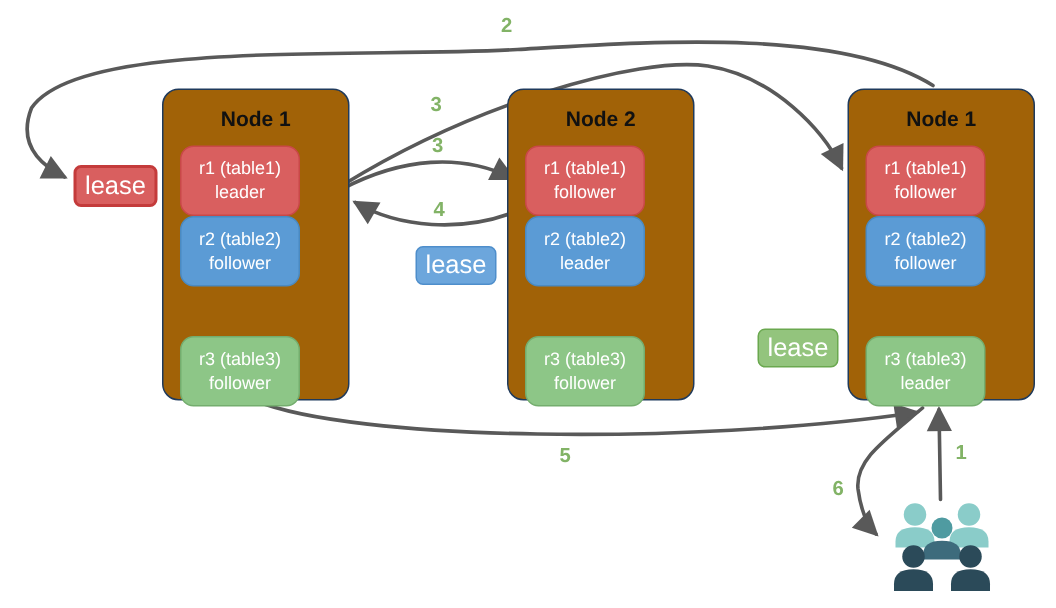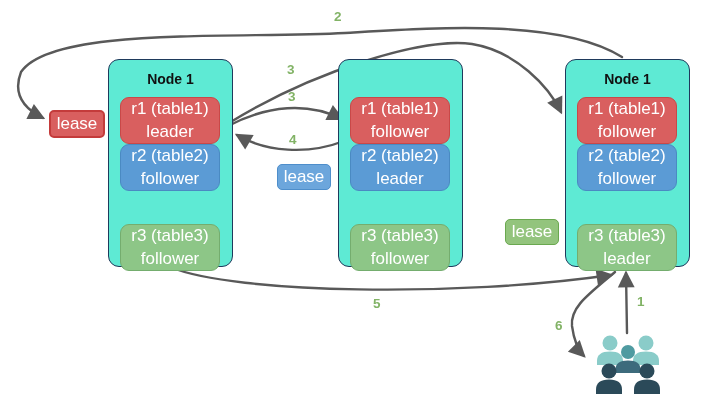--- a/index.html
+++ b/index.html
@@ -1,27 +1,27 @@
 <!DOCTYPE html>
 <html><head>
 <meta charset="utf-8">
 <style>
   html,body{margin:0;padding:0;background:#ffffff;}
   body{font-family:"Liberation Sans","DejaVu Sans",sans-serif;}
   #canvas{position:relative;width:704px;height:405px;background:#ffffff;overflow:hidden;}
 
   
-  .node{position:absolute;top:59px;width:125px;height:208px;background:#5eead4;
+  .node{position:absolute;top:59px;width:125px;height:208px;background:#a16207;
         border:1.5px solid #1f3a5c;border-radius:11px;box-sizing:border-box;}
   #node1{left:108px}#node2{left:338px}#node3{left:565px}
   .node-title{text-align:center;margin-top:11px;font-weight:bold;font-size:14px;color:#111;}
 
   
-  .replica{position:absolute;left:11px;width:100px;height:47px;border-radius:9px;
-           color:#fff;font-size:17px;text-align:center;display:flex;flex-direction:column;
+  .replica{position:absolute;left:11px;width:80px;height:47px;border-radius:9px;
+           color:#fff;font-size:12px;text-align:center;display:flex;flex-direction:column;
            justify-content:center;line-height:1.32;box-sizing:border-box;border:1px solid transparent;}
   .pos0{top:37px}.pos1{top:84px}.pos2{top:164px}
   .rep-red{background:#d95f5f;border-color:#c94848}
   .rep-blue{background:#5b9bd5;border-color:#4a8ac2}
   .rep-green{background:#8dc687;border-color:#74ad6e}
 
   
   .lease{position:absolute;width:52px;color:#fff;font-size:17px;text-align:center;
          border-radius:5px;padding:2px 0;box-sizing:content-box;}
   #lease-red{left:49px;top:110px;background:#d95f5f;border:2px solid #c43b3b;}
@@ -75,20 +75,21 @@
       <div>r2 (table2)</div>
       <div>follower</div>
     </div>
     <div class="replica pos2 rep-green">
       <div>r3 (table3)</div>
       <div>follower</div>
     </div>
   </div>
 
   <div class="node" id="node2">
+    <div class="node-title">Node 2</div>
     <div class="replica pos0 rep-red">
       <div>r1 (table1)</div>
       <div>follower</div>
     </div>
     <div class="replica pos1 rep-blue">
       <div>r2 (table2)</div>
       <div>leader</div>
     </div>
     <div class="replica pos2 rep-green">
       <div>r3 (table3)</div>

